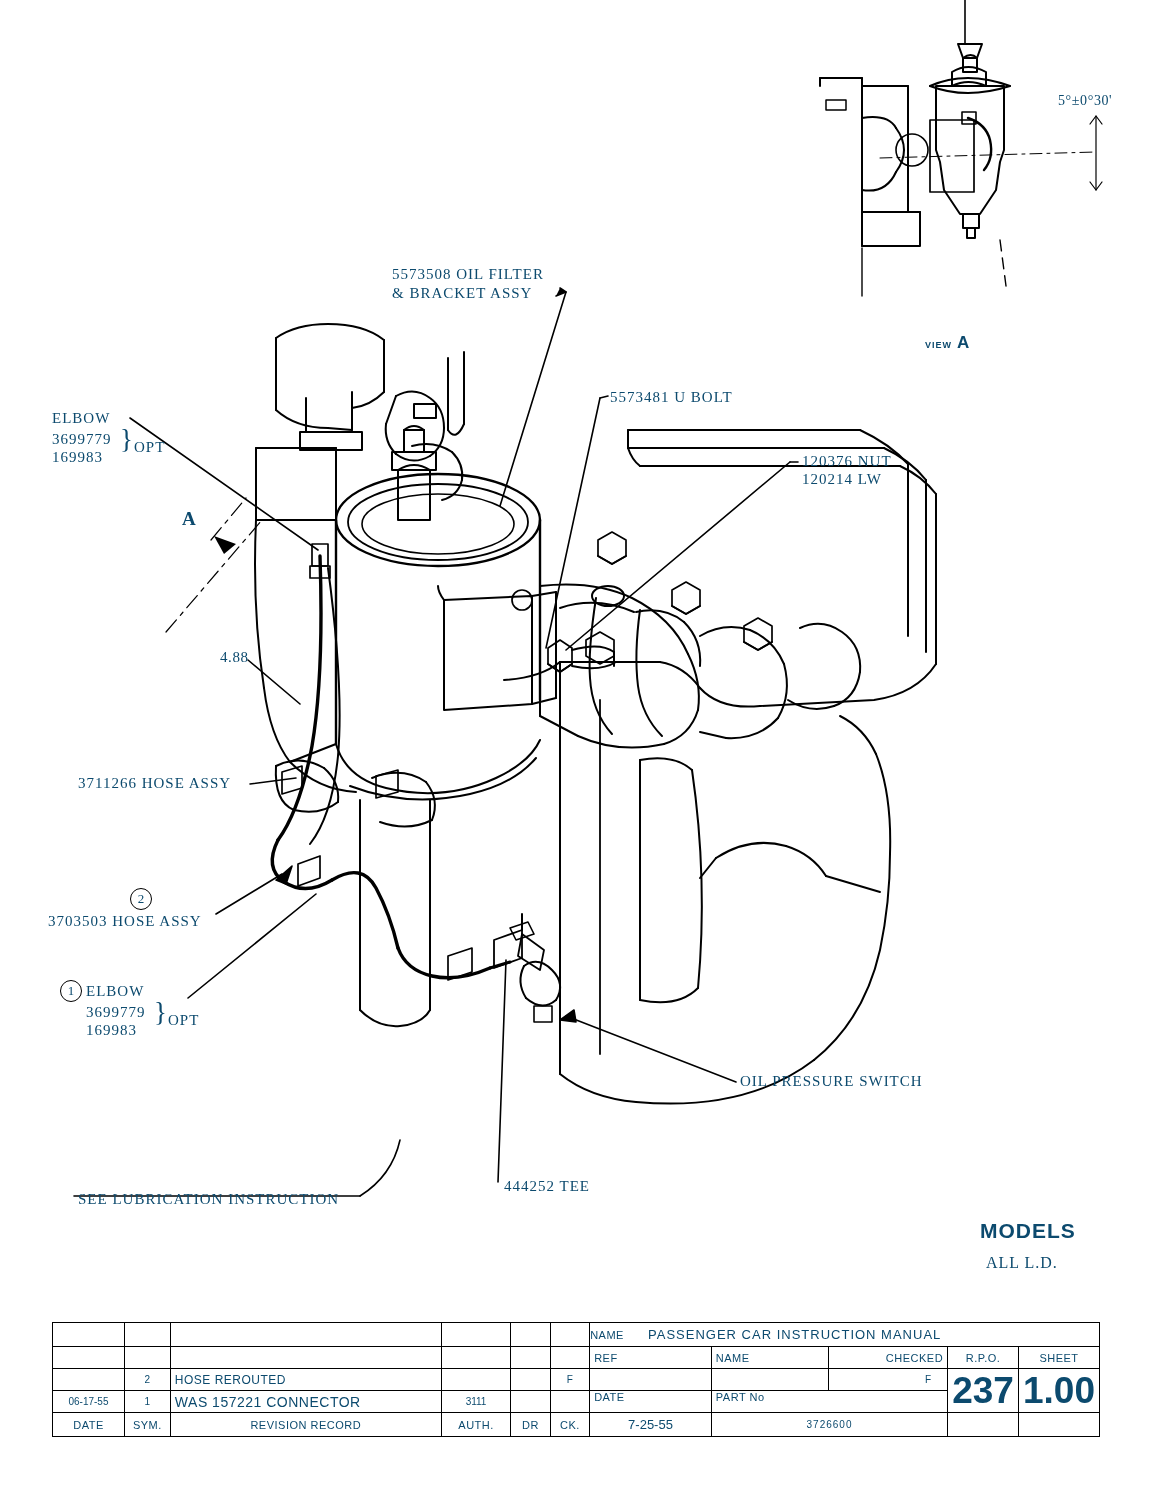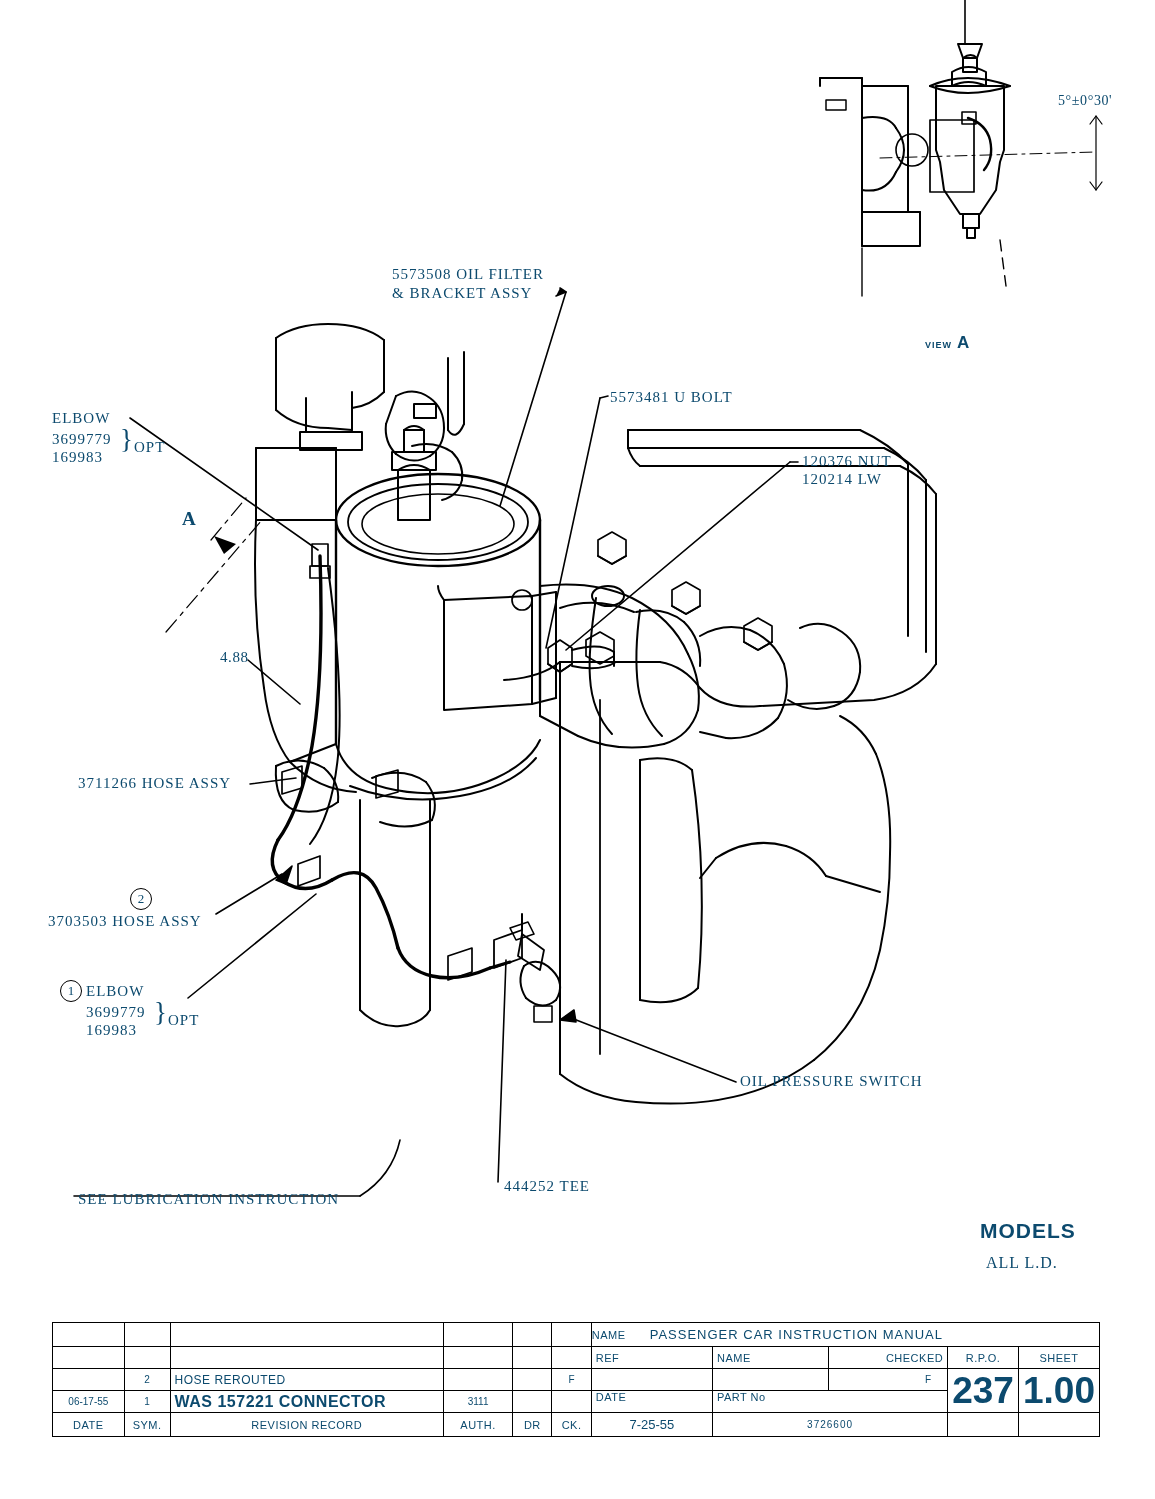--- a/index.html
+++ b/index.html
@@ -468,21 +468,21 @@
         <td class="tb-center tb-small">F</td>
         <td rowspan="1" style="border-bottom:none;">&nbsp;</td>
         <td rowspan="1" style="border-bottom:none;">&nbsp;</td>
         <td rowspan="1" style="border-bottom:none; text-align:right; padding-right:16px;" class="tb-small">F</td>
         <td rowspan="2" class="big-num">237</td>
         <td rowspan="2" colspan="2" class="big-num">1.00</td>
       </tr>
       <tr style="height:22px;">
         <td class="tb-center tb-small">06-17-55</td>
         <td class="tb-center tb-small">1</td>
-        <td class="tb-small" style="font-size:16px; letter-spacing:0.5px;font-weight:bold;">WAS 157221 CONNECTOR</td>
+        <td class="tb-small" style="font-size:14px; letter-spacing:0.5px;">WAS 157221 CONNECTOR</td>
         <td class="tb-center tb-small">3111</td>
         <td class="tb-center tb-small"></td>
         <td class="tb-center tb-small"></td>
         <td class="tb-hdr" style="vertical-align:top;">DATE</td>
         <td class="tb-hdr" style="vertical-align:top;" colspan="2">PART No</td>
       </tr>
       <tr style="height:24px;">
         <td class="tb-center tb-hdr">DATE</td>
         <td class="tb-center tb-hdr">SYM.</td>
         <td class="tb-center tb-hdr">REVISION RECORD</td>

